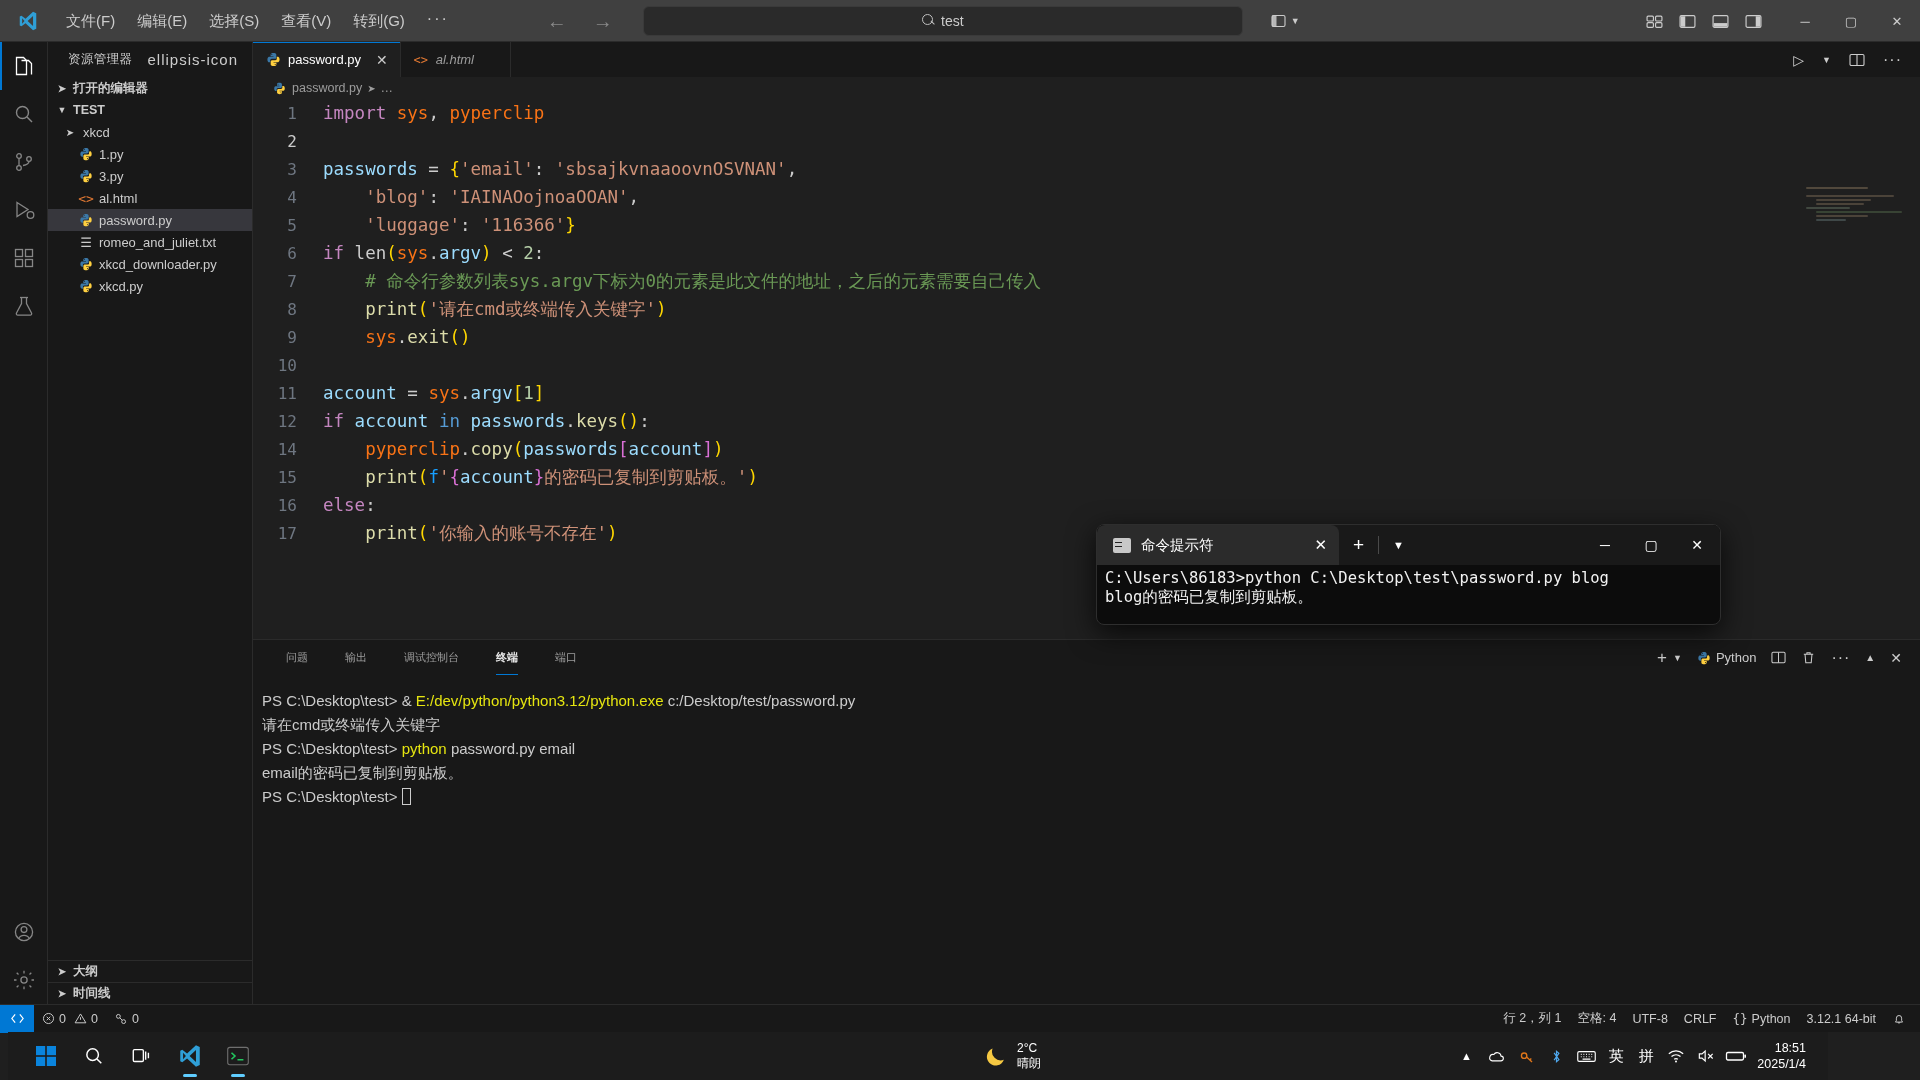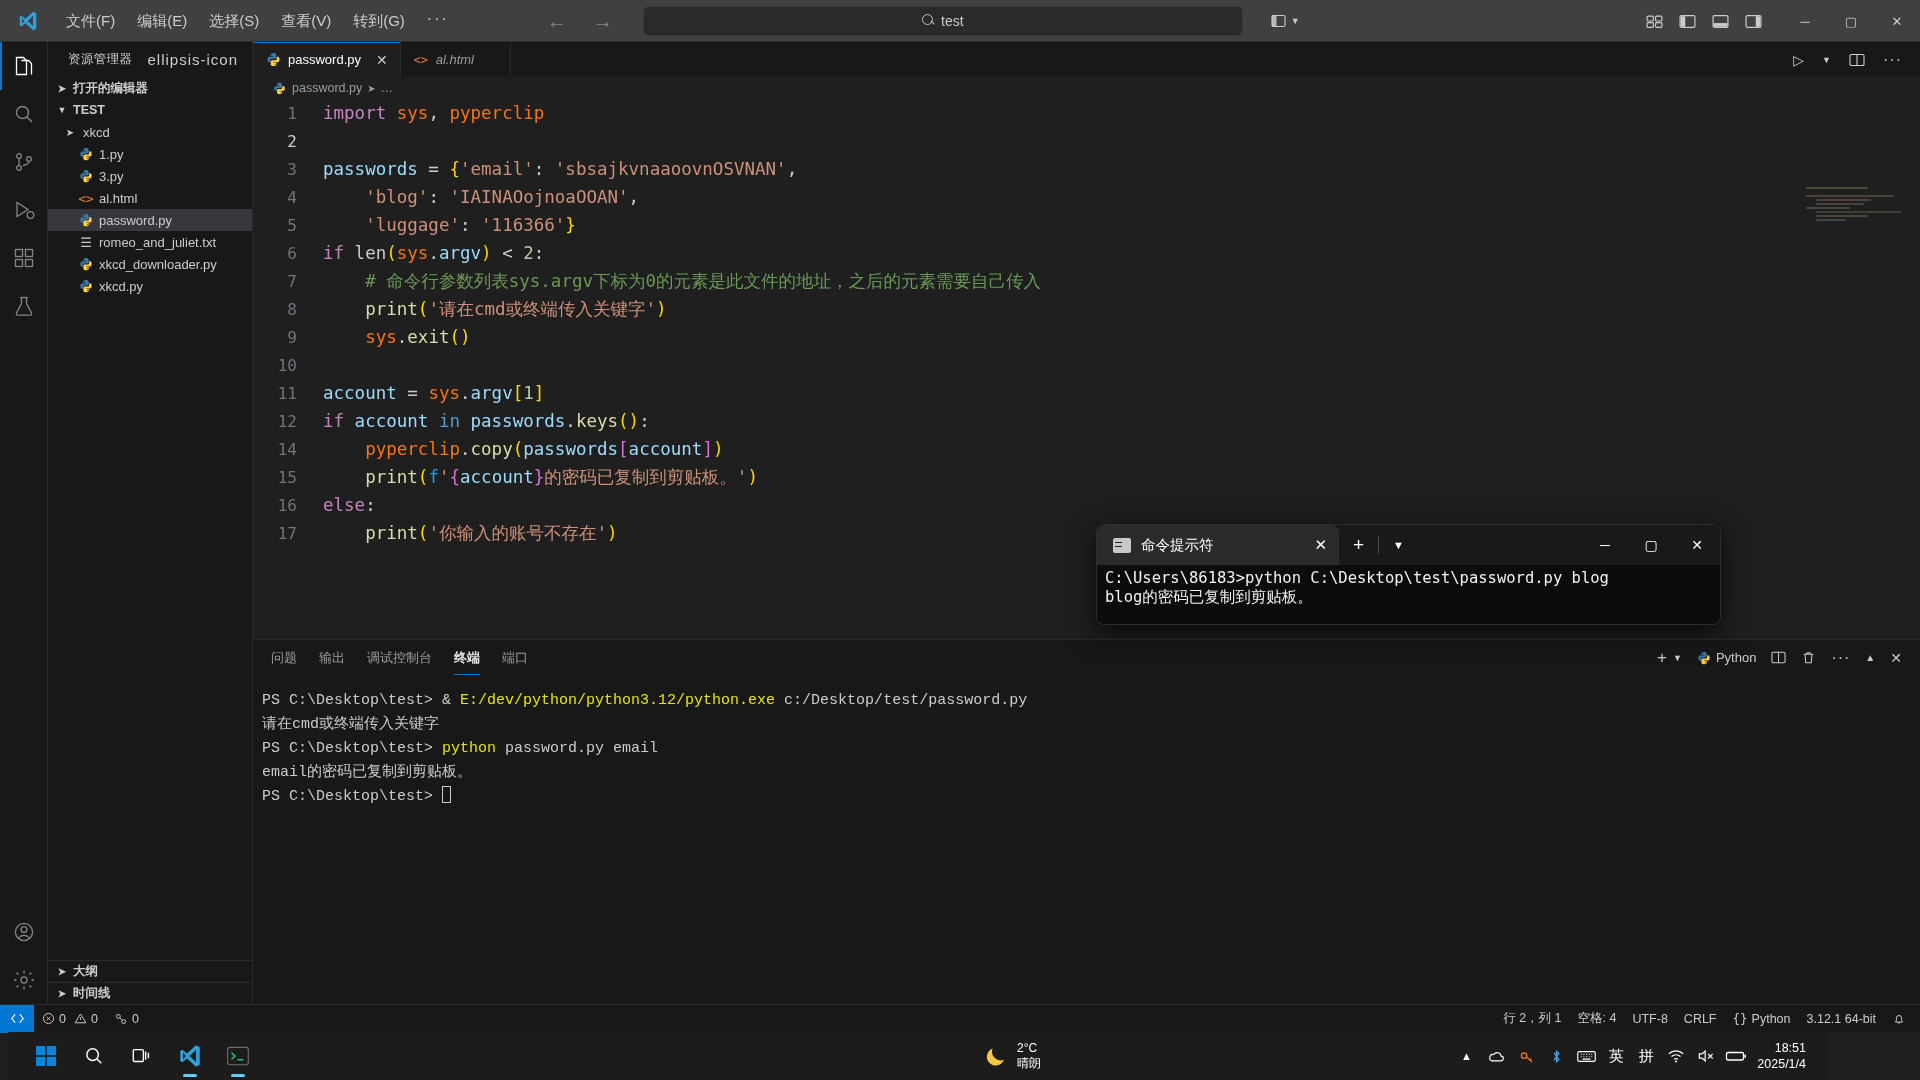--- a/index.html
+++ b/index.html
@@ -180,33 +180,33 @@
   }
 
   
   #panel {
     position:absolute; left:0; top:597px; width:1667px; height:365px;
     background:#181818; border-top:1px solid #2b2b2b;
   }
   #panel-tabs {
     height:35px; display:flex; align-items:center; padding-left:18px; gap:22px; position:relative;
   }
-  .ptab { color:#9d9d9d; font-size:13px; height:35px; display:flex; align-items:center; position:relative; }
+  .ptab { color:#9d9d9d; font-size:11px; height:35px; display:flex; align-items:center; position:relative;margin-left:15px; }
   .ptab.active { color:#e7e7e7; font-weight:bold; }
   .ptab.active::after {
     content:""; position:absolute; left:0; bottom:0; width:100%; height:1.5px; background:#0078d4;
   }
   #panel-actions {
     position:absolute; right:0; top:0; height:35px; display:flex; align-items:center;
     gap:15px; padding-right:18px; color:#cccccc; font-size:14px;
   }
   .pa-pill { display:flex; align-items:center; gap:5px; font-size:13px; }
   #terminal-body {
     padding:14px 0 0 9px; color:#cccccc;
-    font-family:Liberation Mono, monospace; font-size:15px; line-height:24px; white-space:pre;
+    font-family:Liberation Sans, sans-serif; font-size:15px; line-height:24px; white-space:pre;
   }
   .t-ps { color:#cccccc; }
   .t-yellow { color:#e5e510; }
   .t-cursor {
     display:inline-block; width:9px; height:17px; border:1px solid #cccccc;
     vertical-align:-3px;
   }
 
   
   #statusbar {

